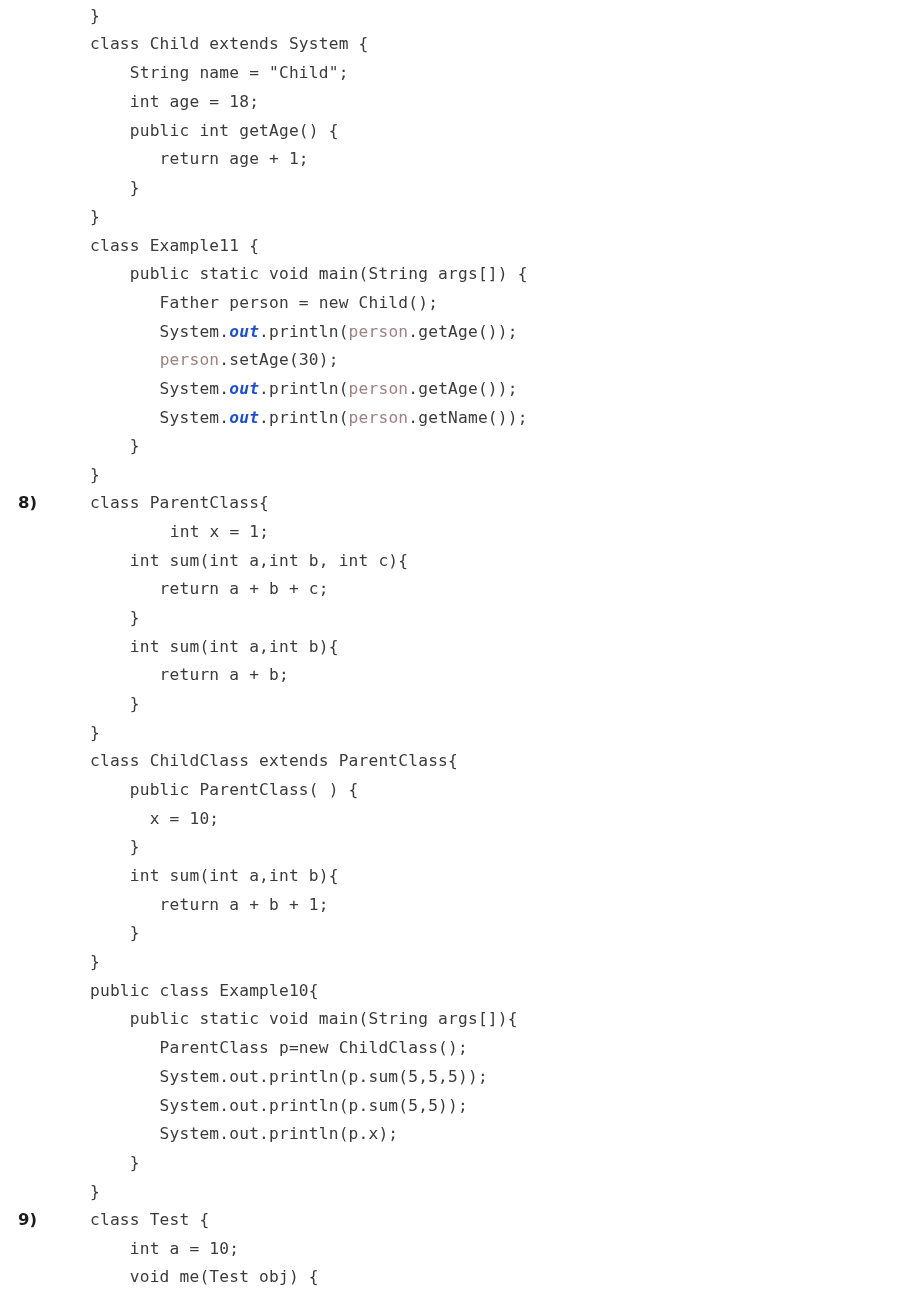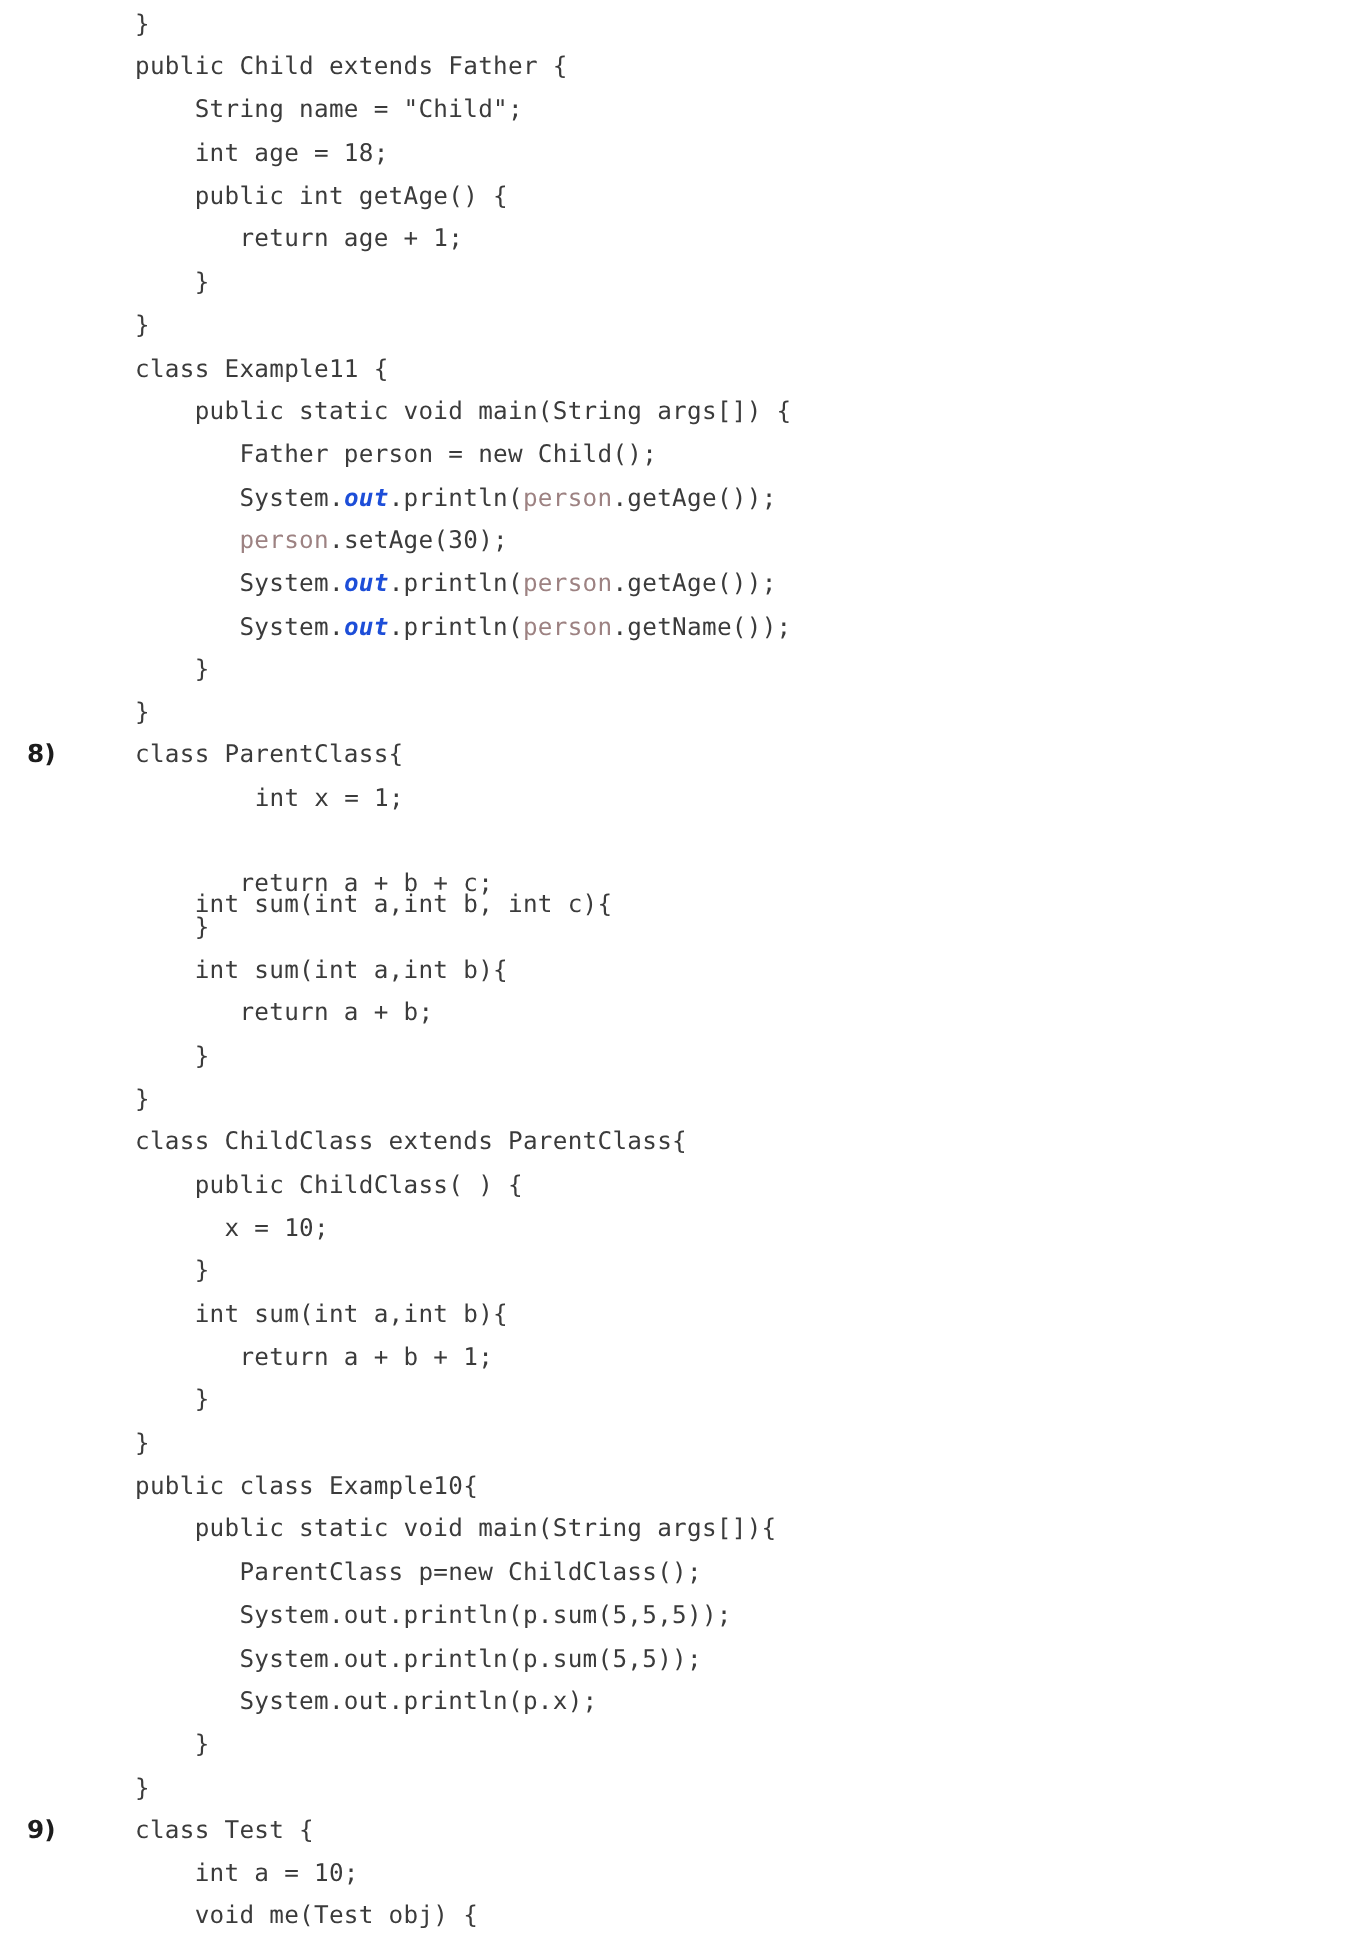--- a/index.html
+++ b/index.html
@@ -78,47 +78,47 @@
     font-style: normal;
   }
 </style>
 </head>
 <body>
 
 <div id="page" style="background: rgb(255, 255, 255);">
 
   <div class="listing">
       <div class="code-line" style="position: absolute; left: 0px; top: 2px; width: 898px;"><span class="code-text">}</span></div>
-      <div class="code-line" style="position: absolute; left: 0px; top: 30px; width: 898px;"><span class="code-text">public Child extends Father {</span></div>
+      <div class="code-line" style="position: absolute; left: 0px; top: 30px; width: 898px;"><span class="code-text">class Child extends System {</span></div>
       <div class="code-line" style="position: absolute; left: 0px; top: 59px; width: 898px;"><span class="code-text">    String name = "Child";</span></div>
       <div class="code-line" style="position: absolute; left: 0px; top: 88px; width: 898px;"><span class="code-text">    int age = 18;</span></div>
       <div class="code-line" style="position: absolute; left: 0px; top: 117px; width: 898px;"><span class="code-text">    public int getAge() {</span></div>
       <div class="code-line" style="position: absolute; left: 0px; top: 145px; width: 898px;"><span class="code-text">       return age + 1;</span></div>
       <div class="code-line" style="position: absolute; left: 0px; top: 174px; width: 898px;"><span class="code-text">    }</span></div>
       <div class="code-line" style="position: absolute; left: 0px; top: 203px; width: 898px;"><span class="code-text">}</span></div>
       <div class="code-line" style="position: absolute; left: 0px; top: 232px; width: 898px;"><span class="code-text">class Example11 {</span></div>
       <div class="code-line" style="position: absolute; left: 0px; top: 260px; width: 898px;"><span class="code-text">    public static void main(String args[]) {</span></div>
       <div class="code-line" style="position: absolute; left: 0px; top: 289px; width: 898px; padding-left: 48px;"><span class="code-text">       Father person = new Child();</span></div>
       <div class="code-line" style="position: absolute; left: 0px; top: 318px; width: 898px;"><span class="code-text"><span>       System.</span><span class="tok-field">out</span><span>.println(</span><span class="tok-var">person</span><span>.getAge());</span></span></div>
       <div class="code-line" style="position: absolute; left: 0px; top: 346px; width: 898px;"><span class="code-text"><span>       </span><span class="tok-var">person</span><span>.setAge(30);</span></span></div>
       <div class="code-line" style="position: absolute; left: 0px; top: 375px; width: 898px;"><span class="code-text"><span>       System.</span><span class="tok-field">out</span><span>.println(</span><span class="tok-var">person</span><span>.getAge());</span></span></div>
       <div class="code-line" style="position: absolute; left: 0px; top: 404px; width: 898px;"><span class="code-text"><span>       System.</span><span class="tok-field">out</span><span>.println(</span><span class="tok-var">person</span><span>.getName());</span></span></div>
       <div class="code-line" style="position: absolute; left: 0px; top: 432px; width: 898px;"><span class="code-text">    }</span></div>
       <div class="code-line" style="position: absolute; left: 0px; top: 461px; width: 898px;"><span class="code-text">}</span></div>
       <div class="code-line" style="position: absolute; left: 0px; top: 489px; width: 898px;"><span class="code-text">class ParentClass{</span></div>
       <div class="code-line" style="position: absolute; left: 0px; top: 518px; width: 898px; margin-left: 40px;"><span class="code-text">    int x = 1;</span></div>
-      <div class="code-line" style="position: absolute; left: 0px; top: 547px; width: 898px; margin-top: 42px;"><span class="code-text">    int sum(int a,int b, int c){</span></div>
+      <div class="code-line" style="position: absolute; left: 0px; top: 547px; width: 898px;"><span class="code-text">    int sum(int a,int b, int c){</span></div>
       <div class="code-line" style="position: absolute; left: 0px; top: 575px; width: 898px;"><span class="code-text">       return a + b + c;</span></div>
       <div class="code-line" style="position: absolute; left: 0px; top: 604px; width: 898px;"><span class="code-text">    }</span></div>
       <div class="code-line" style="position: absolute; left: 0px; top: 633px; width: 898px;"><span class="code-text">    int sum(int a,int b){</span></div>
       <div class="code-line" style="position: absolute; left: 0px; top: 661px; width: 898px;"><span class="code-text">       return a + b;</span></div>
       <div class="code-line" style="position: absolute; left: 0px; top: 690px; width: 898px;"><span class="code-text">    }</span></div>
       <div class="code-line" style="position: absolute; left: 0px; top: 719px; width: 898px;"><span class="code-text">}</span></div>
       <div class="code-line" style="position: absolute; left: 0px; top: 747px; width: 898px;"><span class="code-text">class ChildClass extends ParentClass{</span></div>
-      <div class="code-line" style="position: absolute; left: 0px; top: 776px; width: 898px;"><span class="code-text">    public ChildClass( ) {</span></div>
+      <div class="code-line" style="position: absolute; left: 0px; top: 776px; width: 898px;"><span class="code-text">    public ParentClass( ) {</span></div>
       <div class="code-line" style="position: absolute; left: 0px; top: 805px; width: 898px;"><span class="code-text">      x = 10;</span></div>
       <div class="code-line" style="position: absolute; left: 0px; top: 833px; width: 898px;"><span class="code-text">    }</span></div>
       <div class="code-line" style="position: absolute; left: 0px; top: 862px; width: 898px;"><span class="code-text">    int sum(int a,int b){</span></div>
       <div class="code-line" style="position: absolute; left: 0px; top: 891px; width: 898px;"><span class="code-text">       return a + b + 1;</span></div>
       <div class="code-line" style="position: absolute; left: 0px; top: 919px; width: 898px;"><span class="code-text">    }</span></div>
       <div class="code-line" style="position: absolute; left: 0px; top: 948px; width: 898px;"><span class="code-text">}</span></div>
       <div class="code-line" style="position: absolute; left: 0px; top: 977px; width: 898px;"><span class="code-text">public class Example10{</span></div>
       <div class="code-line" style="position: absolute; left: 0px; top: 1005px; width: 898px;"><span class="code-text">    public static void main(String args[]){</span></div>
       <div class="code-line" style="position: absolute; left: 0px; top: 1034px; width: 898px;"><span class="code-text">       ParentClass p=new ChildClass();</span></div>
       <div class="code-line" style="position: absolute; left: 0px; top: 1063px; width: 898px;"><span class="code-text">       System.out.println(p.sum(5,5,5));</span></div>

